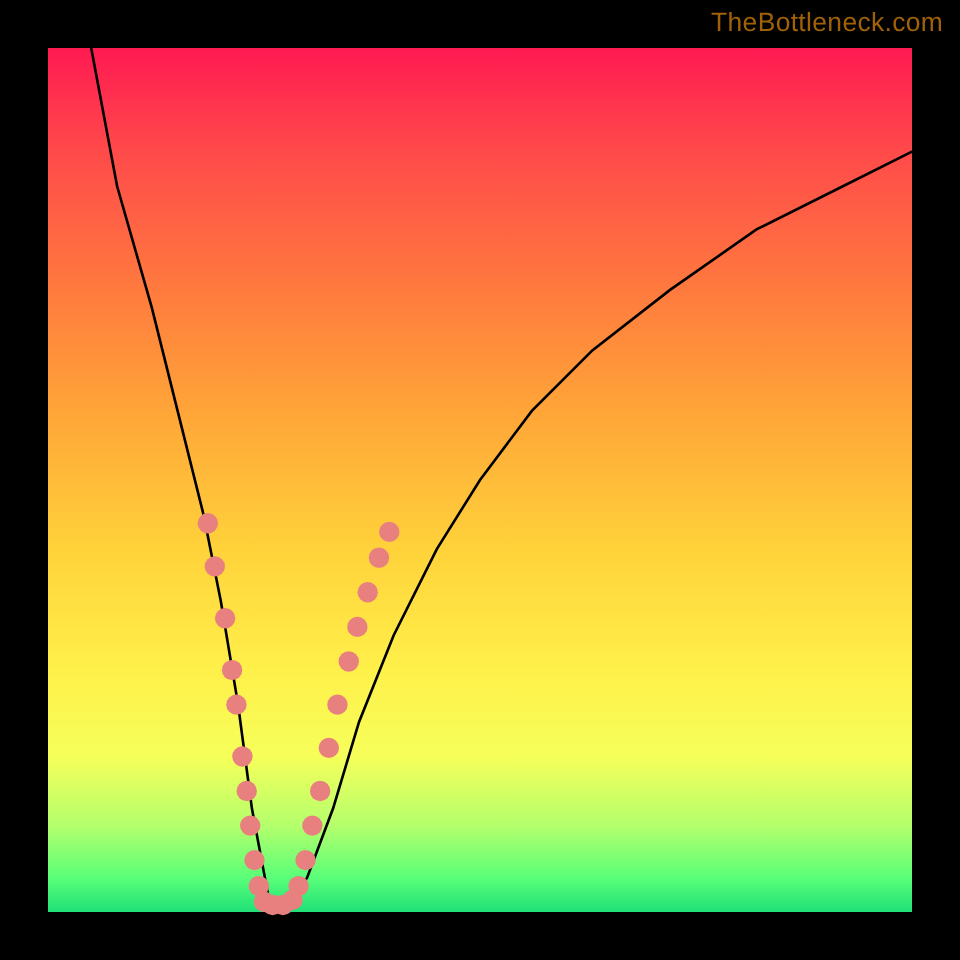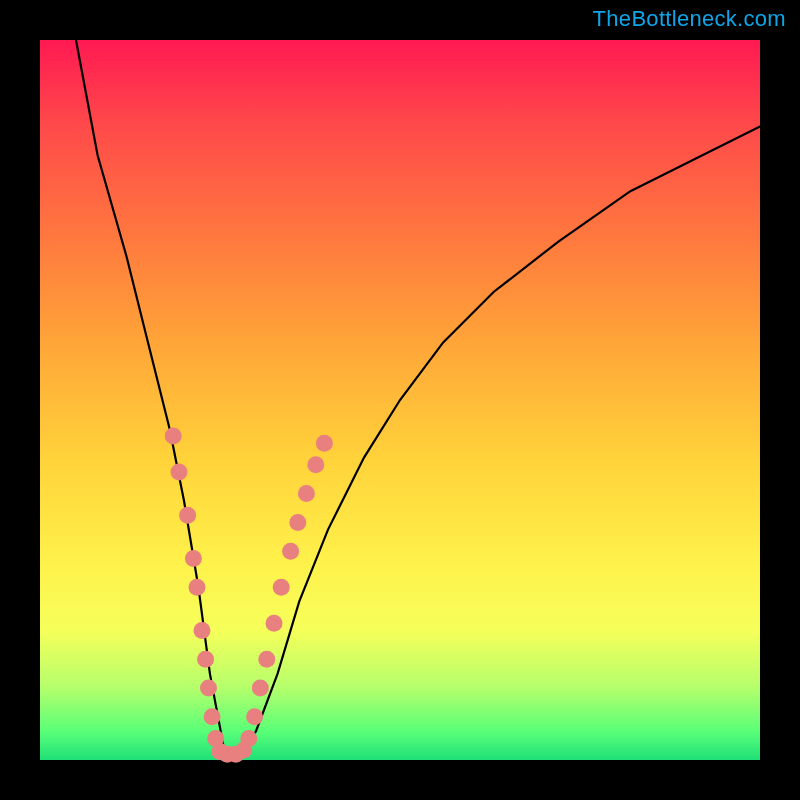--- a/index.html
+++ b/index.html
@@ -36,21 +36,21 @@
       #f6ff5a 82%,
       #b4ff6c 90%,
       #5aff78 96%,
       #20e078 100%
     );
   }
   .watermark {
     position: absolute;
     top: 6px;
     right: 14px;
-    color: #0ea5e9;
+    color: #a16207;
     font-size: 22px;
     letter-spacing: 0.3px;
     font-weight: 500;
   }
   svg.curve {
     position: absolute;
     left: 0;
     top: 0;
     width: 720px;
     height: 720px;

